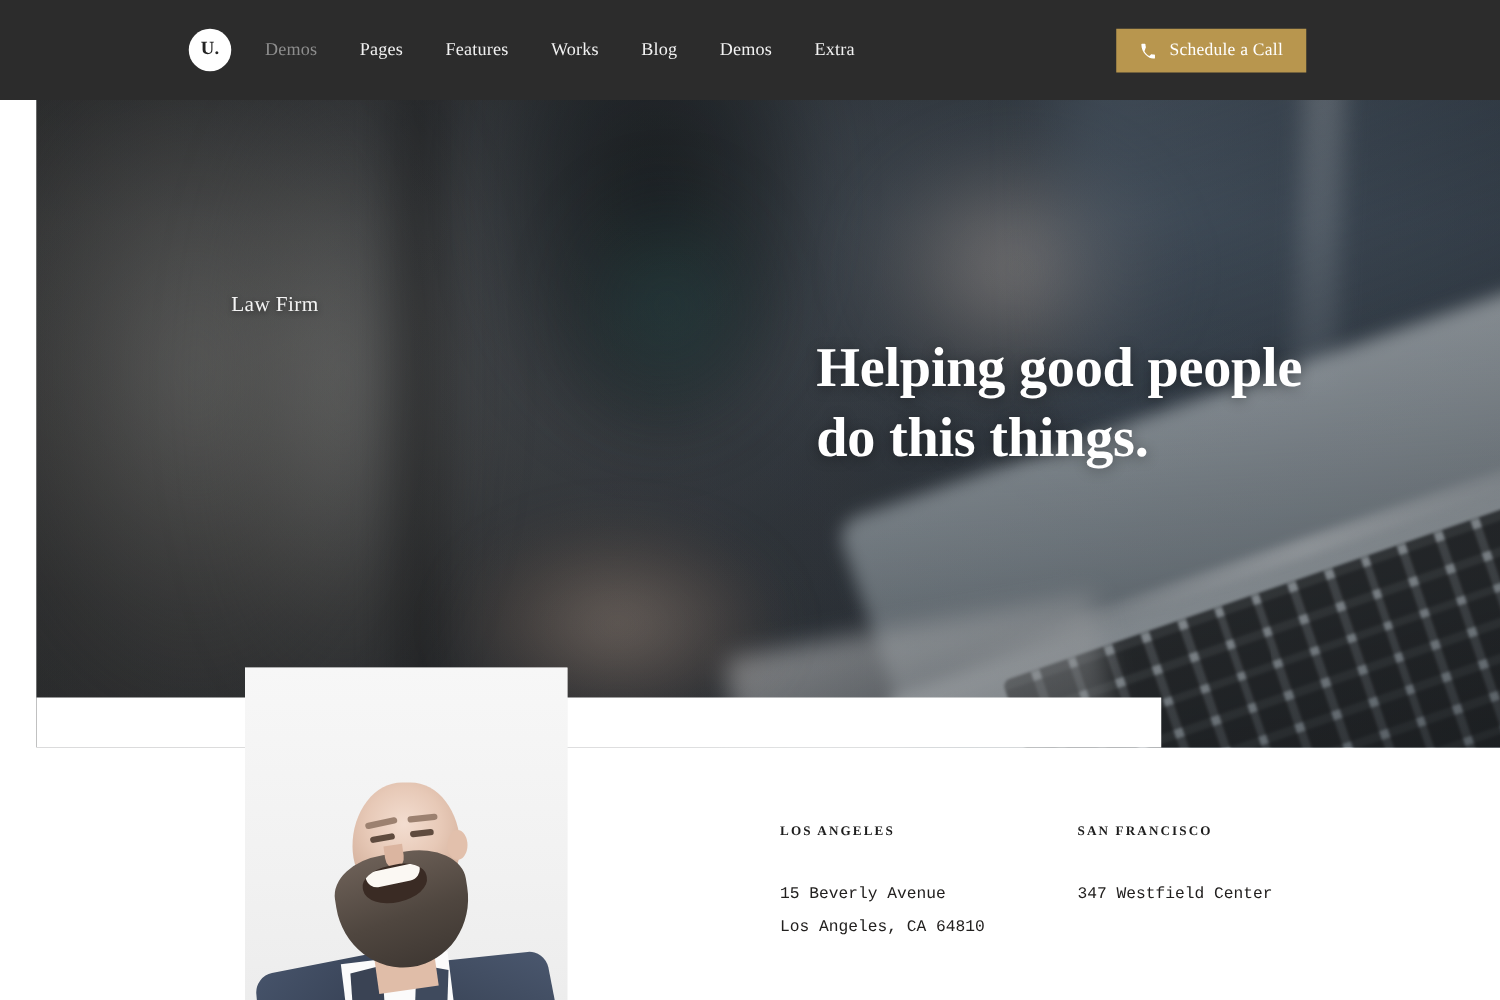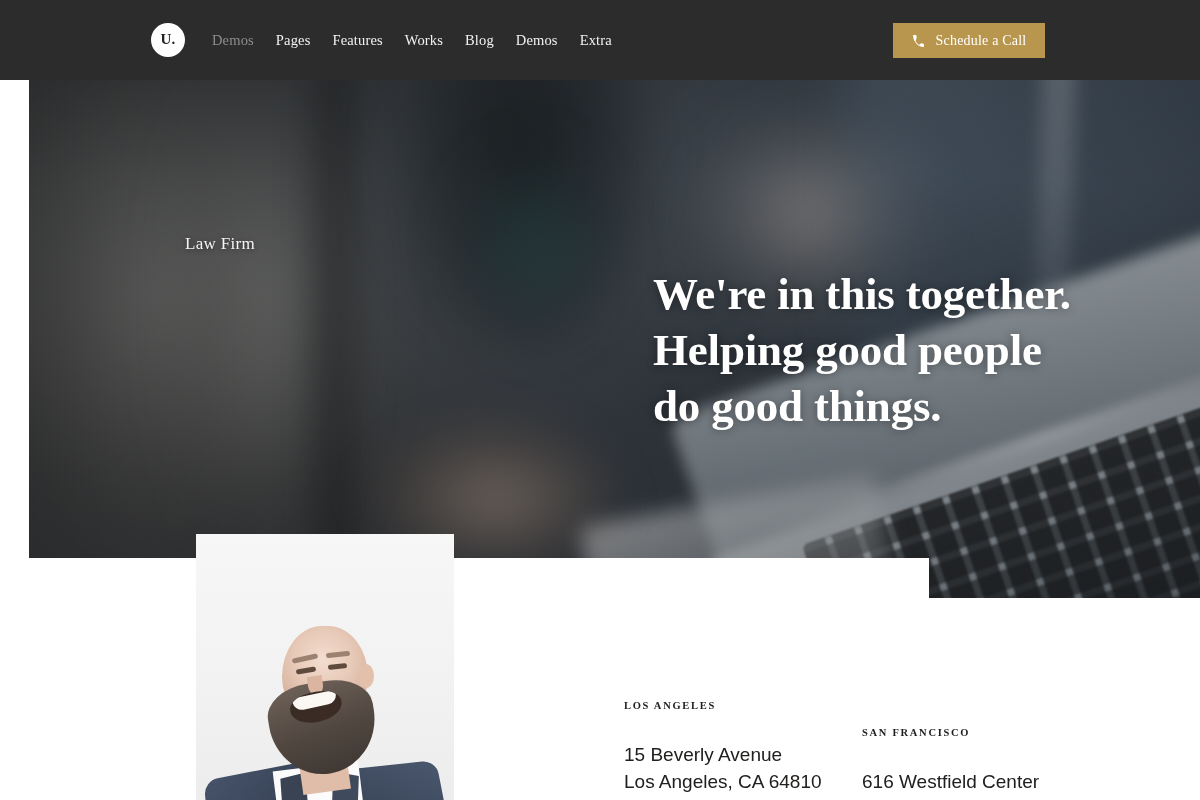--- a/index.html
+++ b/index.html
@@ -210,21 +210,21 @@
     letter-spacing: 0.2px;
     line-height: 1;
     padding-bottom: 1px;
   }
   .nav {
     position: absolute;
     left: 212px; top: 0;
     height: 80px;
     display: flex;
     align-items: center;
-    gap: 22px;
+    gap: 34px;
   }
   .nav-item {
     font-family: "Liberation Serif", serif;
     font-size: 14.5px;
     color: #f2f2f2;
     letter-spacing: 0.15px;
     cursor: pointer;
     white-space: nowrap;
   }
   .nav-item.muted { color: #8d8d8d; }
@@ -407,38 +407,37 @@
     position: absolute;
     left: 136px; top: 240px;
     width: 26px; height: 58px;
     background: #3f4a5d;
     transform: rotate(10deg) skewX(8deg);
   }
 
   
   .addresses {
     position: absolute;
-    left: 624px; top: 700px;
+    left: 624px; top: 660px;
     display: flex;
     gap: 0;
     z-index: 20;
-    align-items: flex-end;
   }
   .addr-col { width: 238px; }
   .addr-label {
     font-family: "Liberation Serif", serif;
     font-size: 10.5px;
     font-weight: 700;
     letter-spacing: 1.7px;
     color: #1d1d1d;
     margin-bottom: 30px;
   }
   .addr-line {
-    font-family: Liberation Sans, sans-serif;
-    font-size: 19px;
+    font-family: Liberation Mono, monospace;
+    font-size: 13px;
     line-height: 27px;
     color: #22201f;
     white-space: nowrap;
   }
 </style>
 </head>
 <body>
 
 <div id="page">
 
@@ -460,23 +459,22 @@
       <div class="blob-paper"></div>
       <div class="blob-hand"></div>
       <div class="hero-veil"></div>
     </div>
 
     <div class="hero-notch"></div>
 
     <div class="eyebrow">Law Firm</div>
 
     <h1 class="headline">
-      <span class="ln">We're in this together.</span>
       <span class="ln">Helping good people</span>
-      <span class="ln">do good things.</span>
+      <span class="ln">do this things.</span>
     </h1>
   </section>
 
   <header class="header">
     <div class="logo">
       <span class="logo-text">U.</span>
     </div>
 
     <nav class="nav">
       <span class="nav-item muted">Demos</span>
@@ -518,17 +516,17 @@
   </figure>
 
   <section class="addresses">
     <div class="addr-col">
       <div class="addr-label">LOS ANGELES</div>
       <div class="addr-line">15 Beverly Avenue</div>
       <div class="addr-line">Los Angeles, CA 64810</div>
     </div>
     <div class="addr-col">
       <div class="addr-label">SAN FRANCISCO</div>
-      <div class="addr-line">616 Westfield Center</div>
+      <div class="addr-line">347 Westfield Center</div>
     </div>
   </section>
 
 </div>
 
 </body></html>

